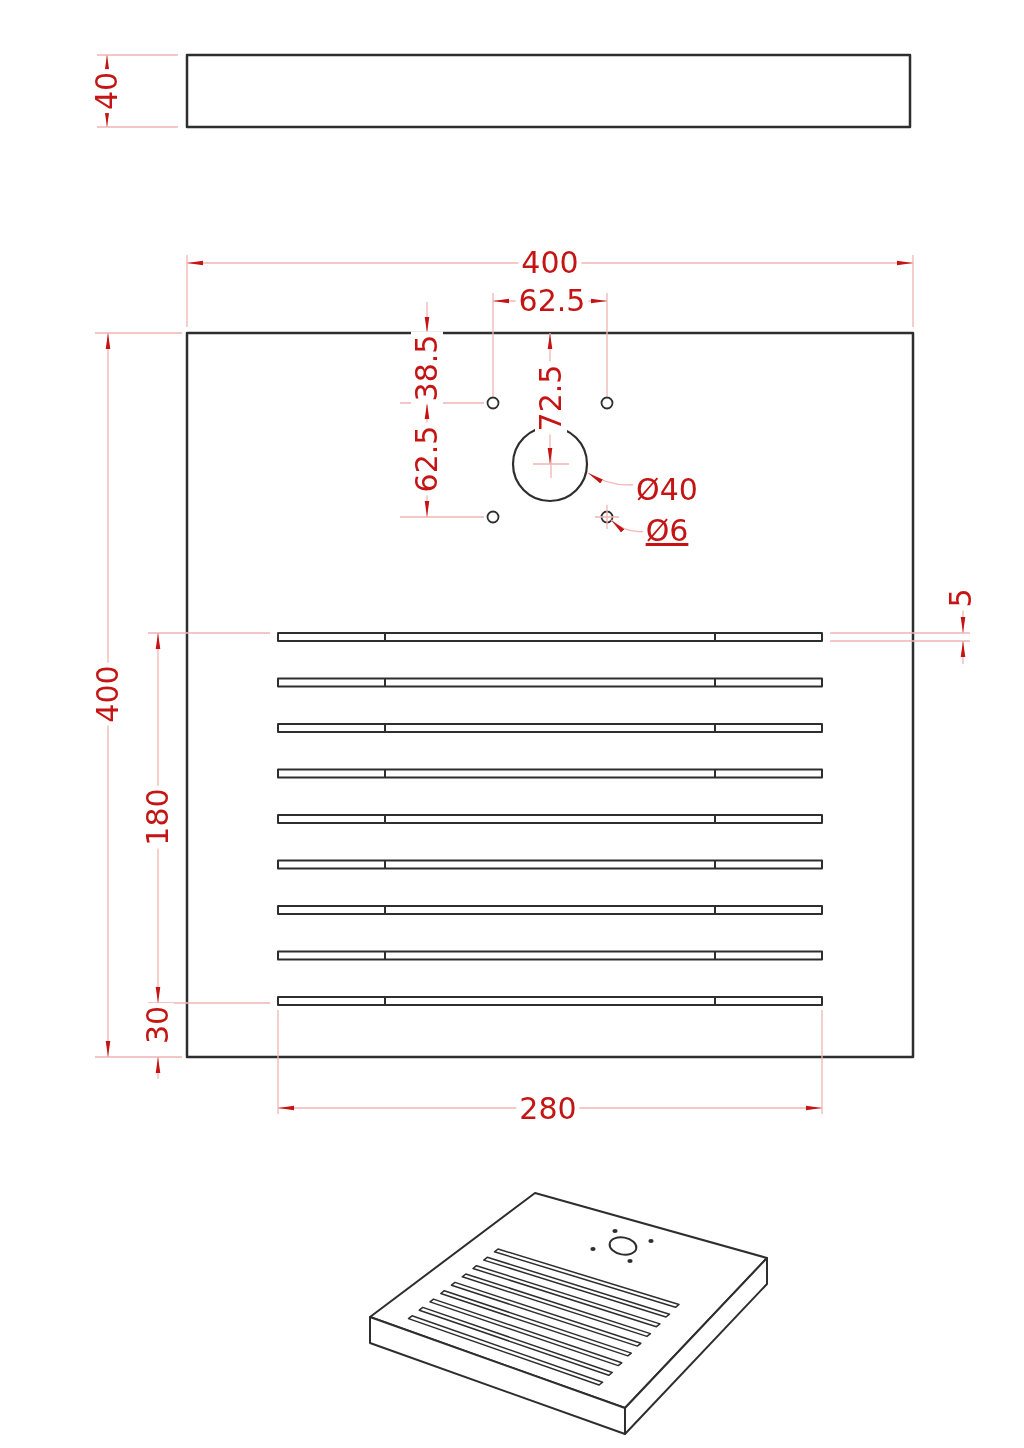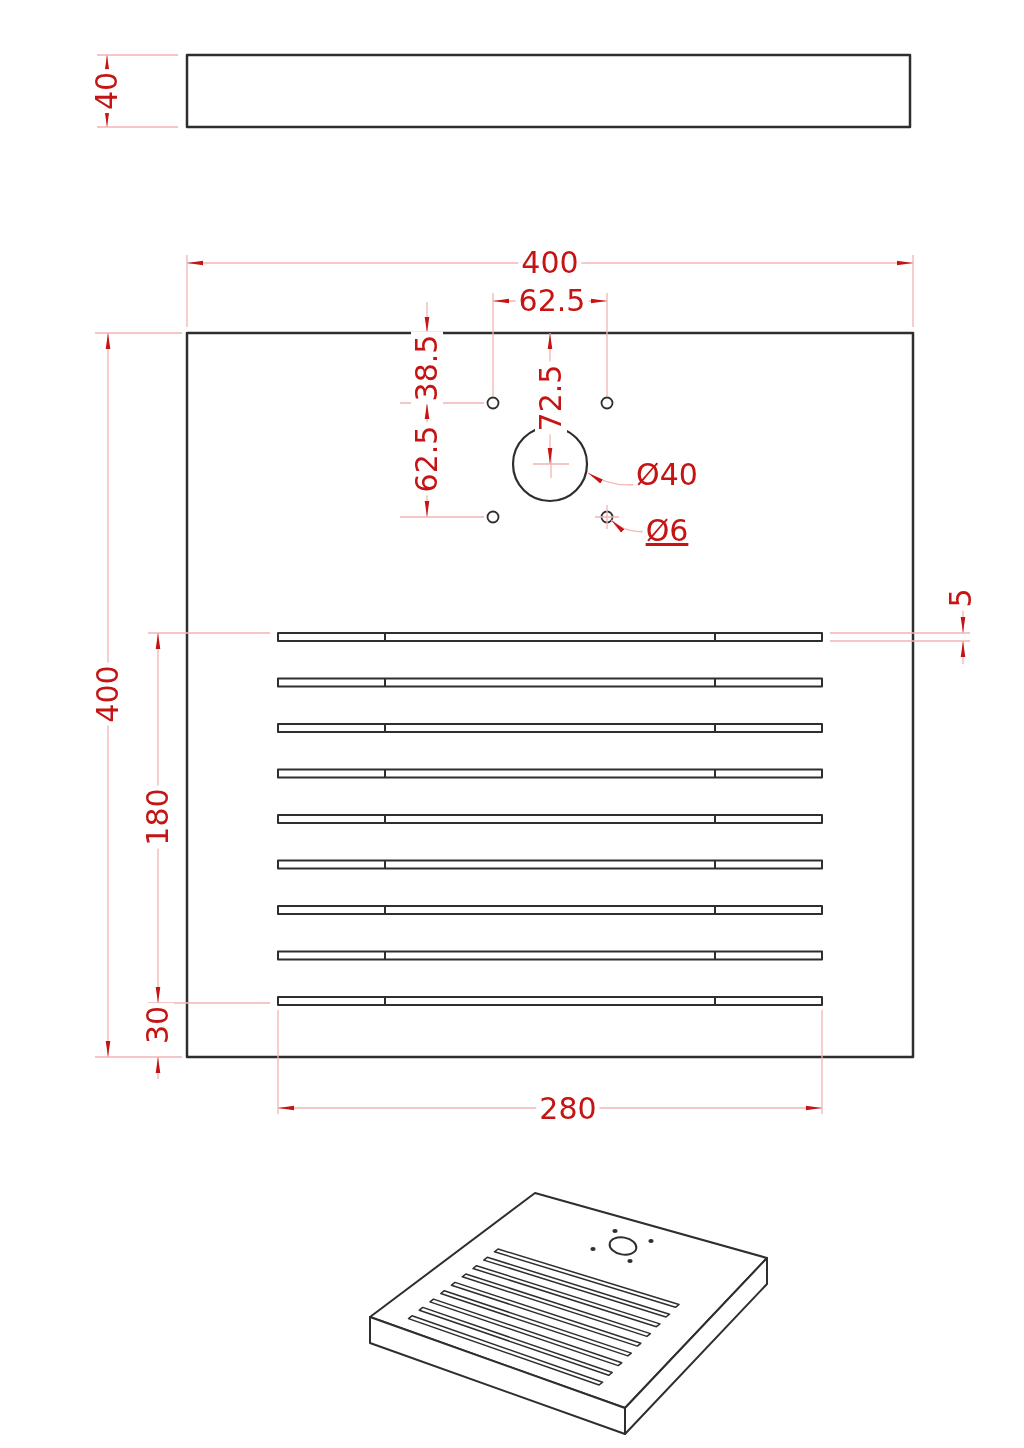--- a/index.html
+++ b/index.html
@@ -118,20 +118,20 @@
     </g>
   </g>
 </svg>
 
 <div class="dim-label vert" style="left:107px;top:91px;">40</div>
 <div class="dim-label" style="left:550px;top:263px;">400</div>
 <div class="dim-label" style="left:552px;top:301px;">62.5</div>
 <div class="dim-label vert" style="left:427px;top:368px;">38.5</div>
 <div class="dim-label vert" style="left:551px;top:398px;">72.5</div>
 <div class="dim-label vert" style="left:427px;top:459px;">62.5</div>
-<div class="dim-label" style="left:667px;top:475px;">Ø40</div>
+<div class="dim-label" style="left:667px;top:490px;">Ø40</div>
 <div class="dim-label" style="left:667px;top:531px;text-decoration:underline;">Ø6</div>
 <div class="dim-label vert" style="left:961px;top:598px;">5</div>
 <div class="dim-label vert" style="left:108px;top:694px;">400</div>
 <div class="dim-label vert" style="left:158px;top:817px;">180</div>
 <div class="dim-label vert" style="left:158px;top:1025px;">30</div>
-<div class="dim-label" style="left:568px;top:1109px;">280</div>
+<div class="dim-label" style="left:548px;top:1109px;">280</div>
 </div>
 
 </body></html>

